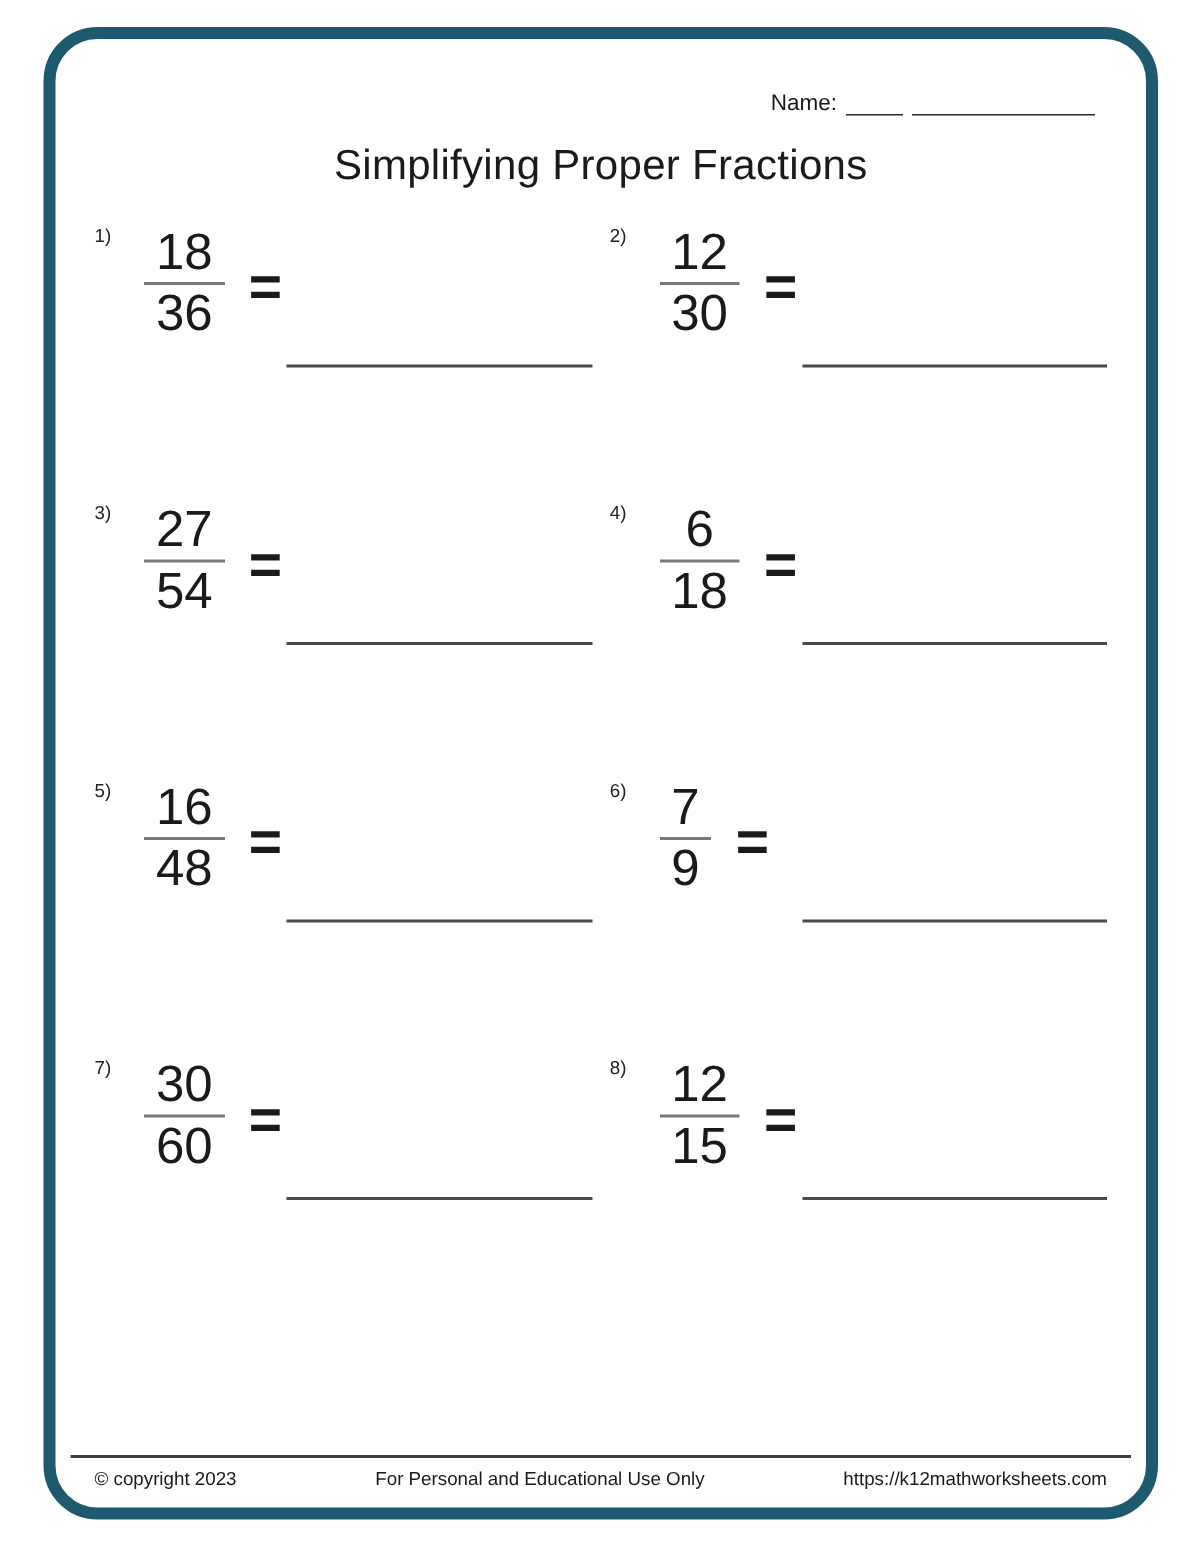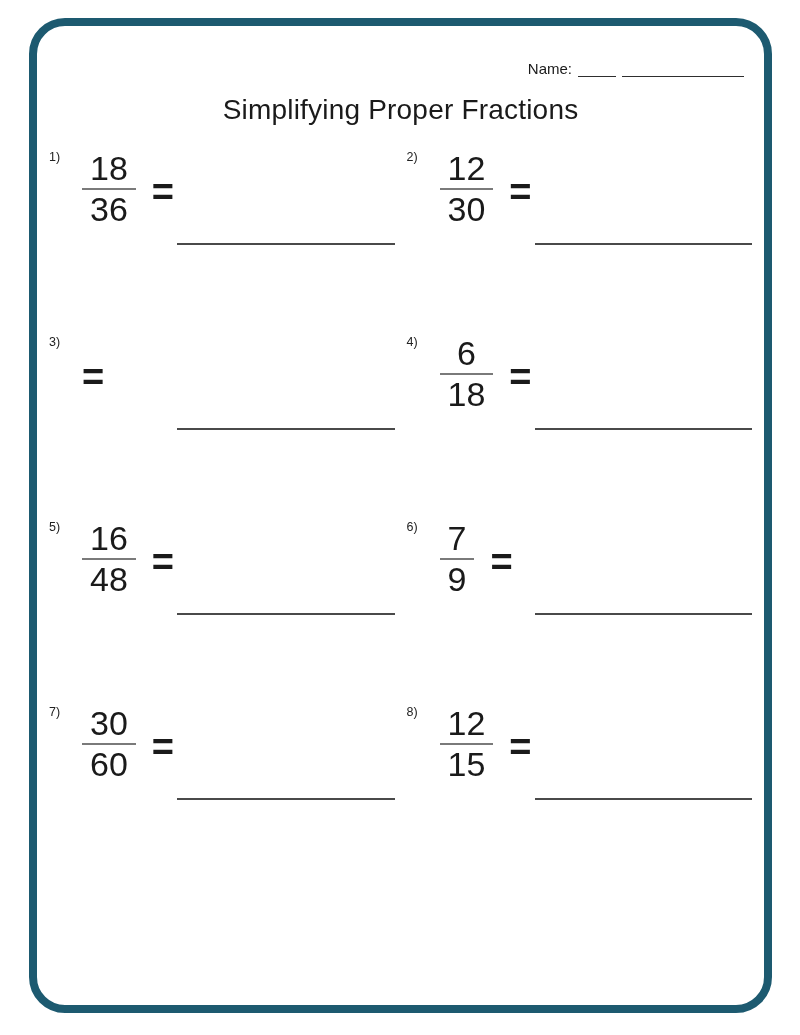--- a/index.html
+++ b/index.html
@@ -11,21 +11,21 @@
     position: relative;
     overflow: hidden;
   }
   .frame {
     position: absolute;
     left: 29px; top: 18px;
     width: 743px; height: 995px;
     box-sizing: border-box;
     border: 8px solid var(--border, #1d5a70);
     border-radius: 36px;
-    padding: 0 12px;
+    padding: 0 26px;
   }
   
   .name-row {
     display: flex; justify-content: flex-end; align-items: flex-end;
     margin-top: 34px; padding-right: 8px;
     font-size: 15px; gap: 6px;
   }
   .nline { display: inline-block; border-bottom: 1.5px solid #2e2e2e; height: 15px; }
   .n1 { width: 38px; }
   .n2 { width: 122px; }
@@ -95,20 +95,25 @@
         <span class="num">12</span>
         <span class="bar"></span>
         <span class="den">30</span>
       </div>
       <span class="eq">=</span>
       <span class="ans"></span>
     </div>
 
     <div class="problem">
       <span class="pnum">3)</span>
+      <div class="frac">
+        <span class="num">27</span>
+        <span class="bar"></span>
+        <span class="den">54</span>
+      </div>
       <span class="eq">=</span>
       <span class="ans"></span>
     </div>
 
     <div class="problem">
       <span class="pnum">4)</span>
       <div class="frac">
         <span class="num">6</span>
         <span class="bar"></span>
         <span class="den">18</span>
@@ -156,14 +161,19 @@
         <span class="num">12</span>
         <span class="bar"></span>
         <span class="den">15</span>
       </div>
       <span class="eq">=</span>
       <span class="ans"></span>
     </div>
 
   </div>
 
+  <div class="footer">
+    <span>© copyright 2023</span>
+    <span>For Personal and Educational Use Only</span>
+    <span>https://k12mathworksheets.com</span>
+  </div>
 
 </div>
 
 </body></html>

